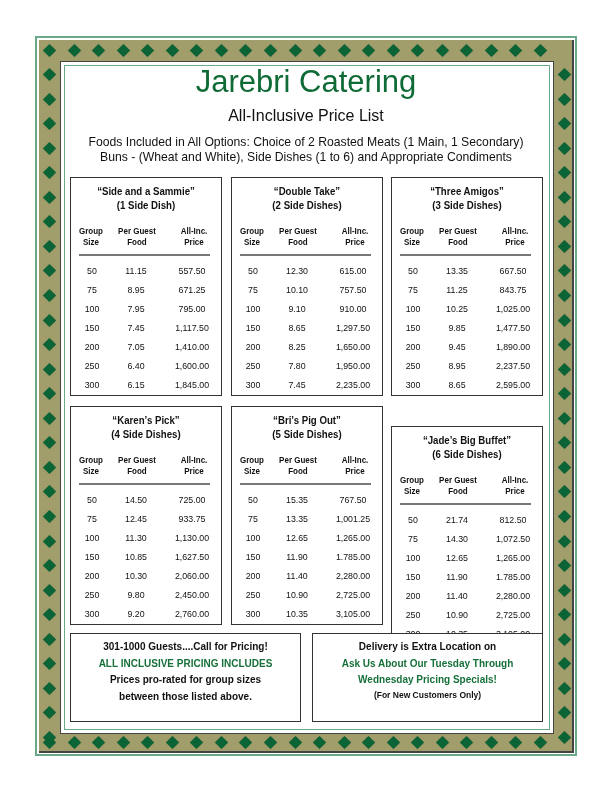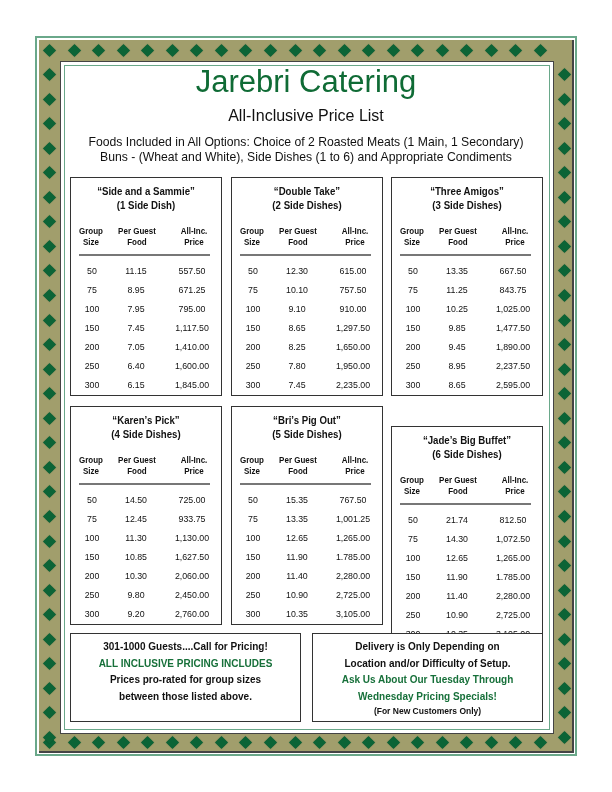--- a/index.html
+++ b/index.html
@@ -387,22 +387,21 @@
   </div>
 
 <div class="note-box" style="left:70px; width:231px; padding-top:5px;">
   <span class="note-line">301-1000 Guests....Call for Pricing!</span>
   <span class="note-line green">ALL INCLUSIVE PRICING INCLUDES</span>
   <span class="note-line">Prices pro-rated for group sizes</span>
   <span class="note-line">between those listed above.</span>
 </div>
 
 <div class="note-box" style="left:312px; width:231px; padding-top:5px;">
-  <span class="note-line">Delivery is Only Depending on</span>
-  <span class="note-line">Location and/or Difficulty of Setup.</span>
+  <span class="note-line">Delivery is Extra Location on</span>
   <span class="note-line green">Ask Us About Our Tuesday Through</span>
   <span class="note-line green">Wednesday Pricing Specials!</span>
   <span class="note-line small">(For New Customers Only)</span>
 </div>
 
 <div class="diamond" style="left: 45px; top: 45.5px;"></div>
 <div class="diamond" style="left: 45px; top: 737.5px;"></div>
 <div class="diamond" style="left: 69.55px; top: 45.5px;"></div>
 <div class="diamond" style="left: 69.55px; top: 737.5px;"></div>
 <div class="diamond" style="left: 94.1px; top: 45.5px;"></div>

